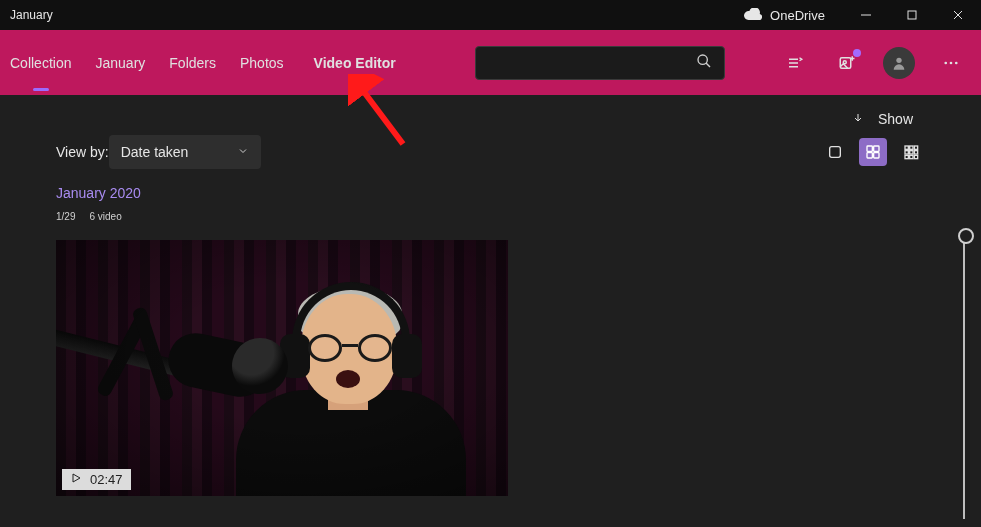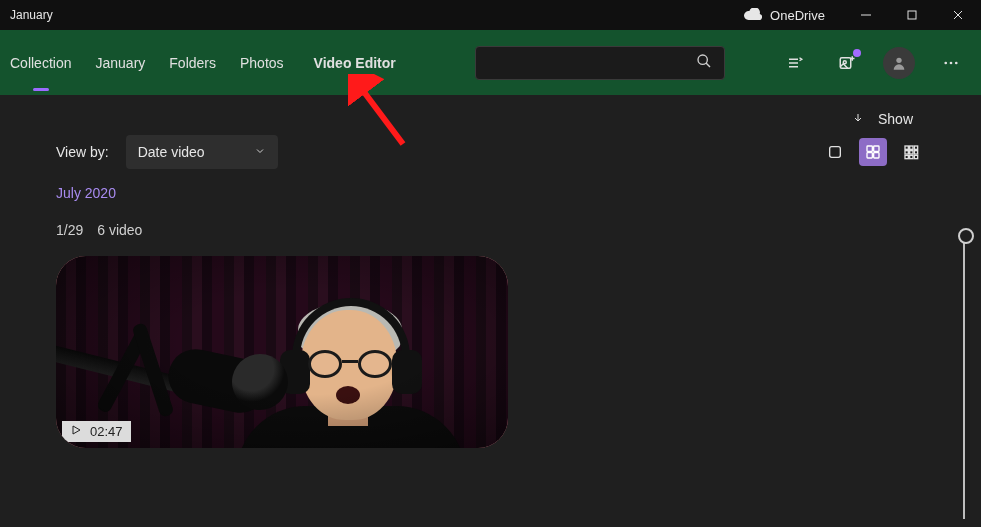--- a/index.html
+++ b/index.html
@@ -32,21 +32,21 @@
     .win-btn {
       width: 46px; height: 30px;
       display: flex; align-items: center; justify-content: center;
       color: #e0e0e0;
     }
     .win-btn svg { width: 10px; height: 10px; }
 
     
     .headerbar {
       height: 65px;
-      background: #14532d;
+      background: #be185d;
       display: flex; align-items: center;
       padding: 0 10px 0 10px;
       gap: 24px;
     }
     .tabs { display: flex; gap: 24px; }
     .tab {
       font-size: 14px; color: #e0e0e0;
       position: relative;
       padding: 6px 0;
     }
@@ -94,49 +94,48 @@
       position: absolute; top: 16px; right: 68px;
       display: flex; align-items: center; gap: 14px;
       font-size: 14px;
     }
 
     .viewrow {
       display: flex; align-items: center;
       padding: 0 56px;
       margin-top: 20px;
     }
-    .viewrow .label { font-size: 14px; margin-right: 17px; }
+    .viewrow .label { font-size: 14px; margin-right: 0; }
     .viewby-select {
       background: #2e2e2e; border-radius: 4px;
       width: 152px; height: 34px;
       display: flex; align-items: center; justify-content: space-between;
       padding: 0 12px; font-size: 14px;
     }
     .view-toggles {
       margin-left: auto;
       display: flex; gap: 10px; align-items: center;
     }
     .view-toggle {
       width: 28px; height: 28px;
       display: flex; align-items: center; justify-content: center;
       border-radius: 4px;
     }
     .view-toggle.active { background: #8d6cc6; }
 
     .group { padding: 6px 56px 0; }
     .group-title { color: #a88bf0; font-size: 14px; margin-top: 10px; }
-    .group-meta { font-size: 14px; color: #d0d0d0; margin-top: 21px; display: flex; gap: 14px; }
+    .group-meta { font-size: 10px; color: #d0d0d0; margin-top: 10px; display: flex; gap: 14px; }
 
     .thumb {
       margin: 18px 0 0 56px;
-      width: 452px; height: 192px;
+      width: 452px; height: 256px;
       position: relative;
       background: #fca5a5;
       overflow: hidden;
-      border-radius: 30px;
     }
     .duration {
       position: absolute; left: 6px; bottom: 6px;
       background: #dcdcdc; color: #222;
       font-size: 13px;
       display: flex; align-items: center; gap: 8px;
       padding: 3px 8px;
     }
 
     
@@ -336,21 +335,21 @@
           <path d="M12 4v14"></path>
           <path d="M6 12l6 6 6-6"></path>
         </svg>
     </span>
     <span>Show</span>
   </div>
 
   <div class="viewrow">
     <div class="label">View by:</div>
     <div class="viewby-select">
-      <span>Date video</span>
+      <span>Date taken</span>
       <span>
         <svg width="12" height="12" viewBox="0 0 24 24" fill="none" stroke="#cfcfcf" stroke-width="2">
             <path d="M6 9l6 6 6-6"></path>
           </svg>
       </span>
     </div>
 
     <div class="view-toggles">
       <div class="view-toggle">
         <svg width="16" height="16" viewBox="0 0 24 24" fill="none" stroke="#e0e0e0" stroke-width="2">
@@ -375,21 +374,21 @@
             <rect x="17" y="10" width="5" height="5"></rect>
             <rect x="3" y="17" width="5" height="5"></rect>
             <rect x="10" y="17" width="5" height="5"></rect>
             <rect x="17" y="17" width="5" height="5"></rect>
           </svg>
       </div>
     </div>
   </div>
 
   <div class="group">
-    <div class="group-title">July 2020</div>
+    <div class="group-title">January 2020</div>
     <div class="group-meta">
       <span>1/29</span>
       <span>6 video</span>
     </div>
   </div>
 
   <div class="thumb">
     <div class="art">
       <div class="curtain"></div>
       <div class="mic-arm"></div>

